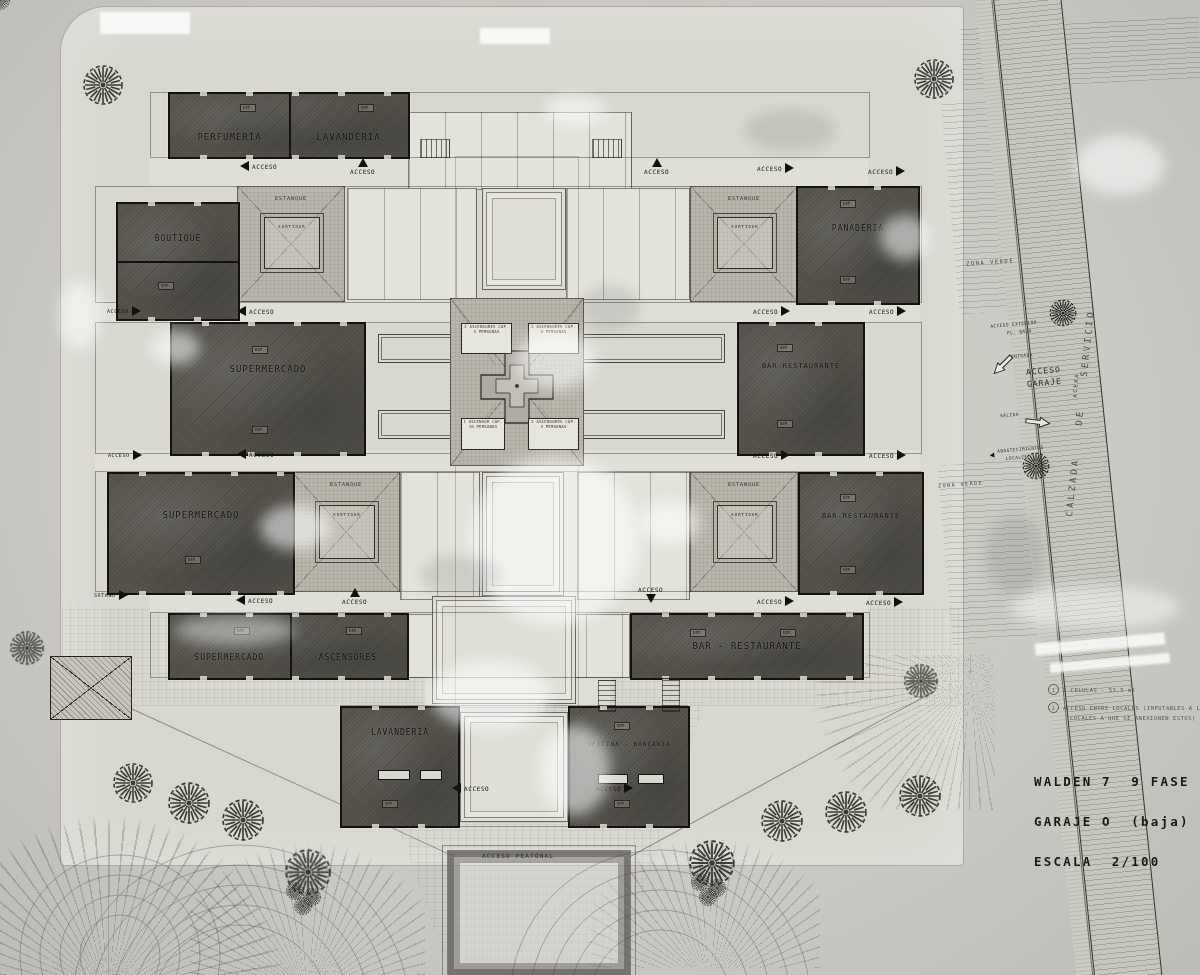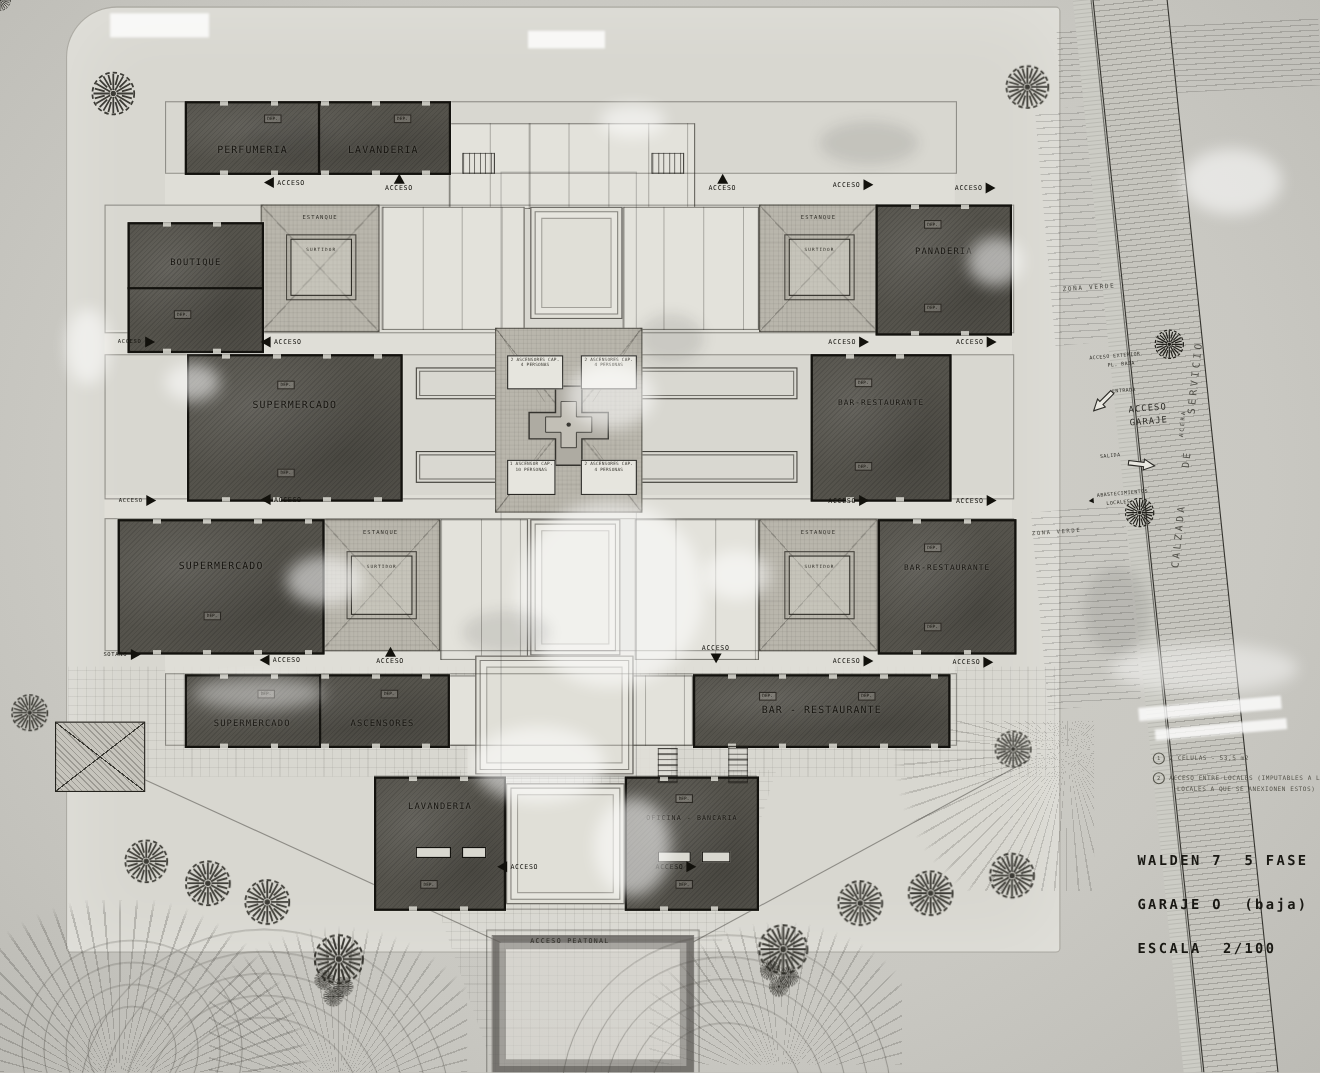--- a/index.html
+++ b/index.html
@@ -424,17 +424,17 @@
     <span>2 CELULAS - 53,5 m2</span>
   </div>
   <div class="note" style="left:1048px;top:702px">
     <span class="numcirc">2</span>
     <span>ACCESO ENTRE LOCALES (IMPUTABLES A LOS</span>
   </div>
   <div class="note" style="left:1070px;top:715px">
     <span>LOCALES A QUE SE ANEXIONEN ESTOS)  16,75 m2</span>
   </div>
 
-  <div class="title" style="left:1034px;top:774px">WALDEN 7  5 FASE</div>
+  <div class="title" style="left:1034px;top:774px">WALDEN 7  9 FASE</div>
   <div class="title" style="left:1034px;top:814px">GARAJE O  (baja)</div>
   <div class="title" style="left:1034px;top:854px">ESCALA  2/100</div>
 
 </div>
 
 </body></html>

